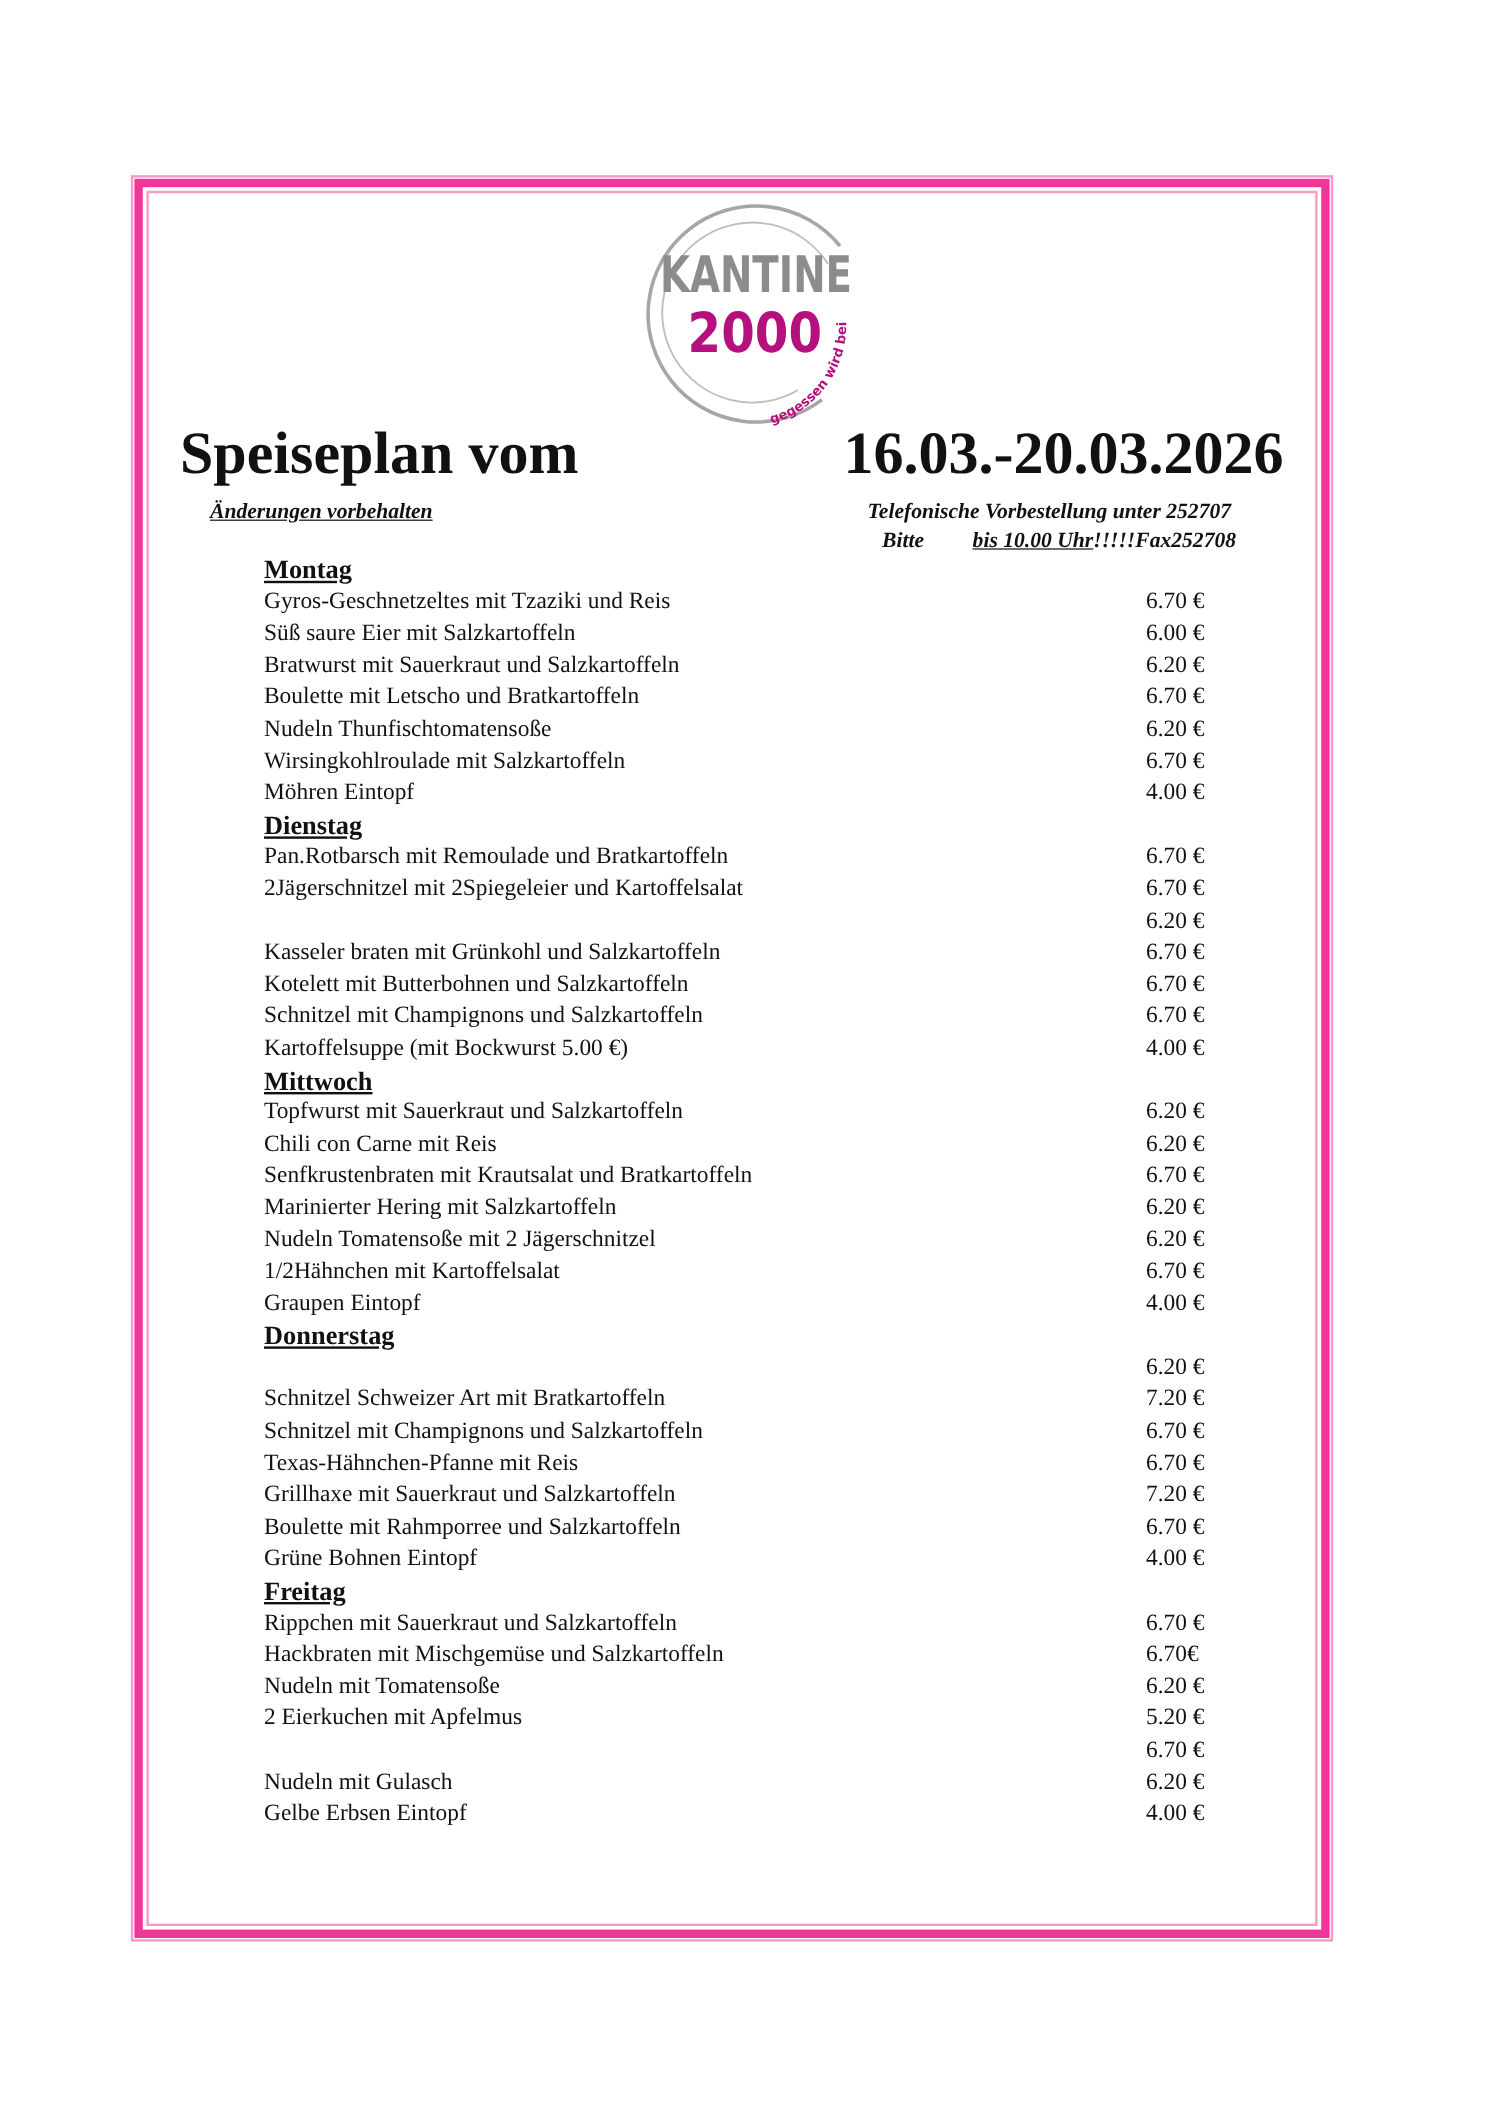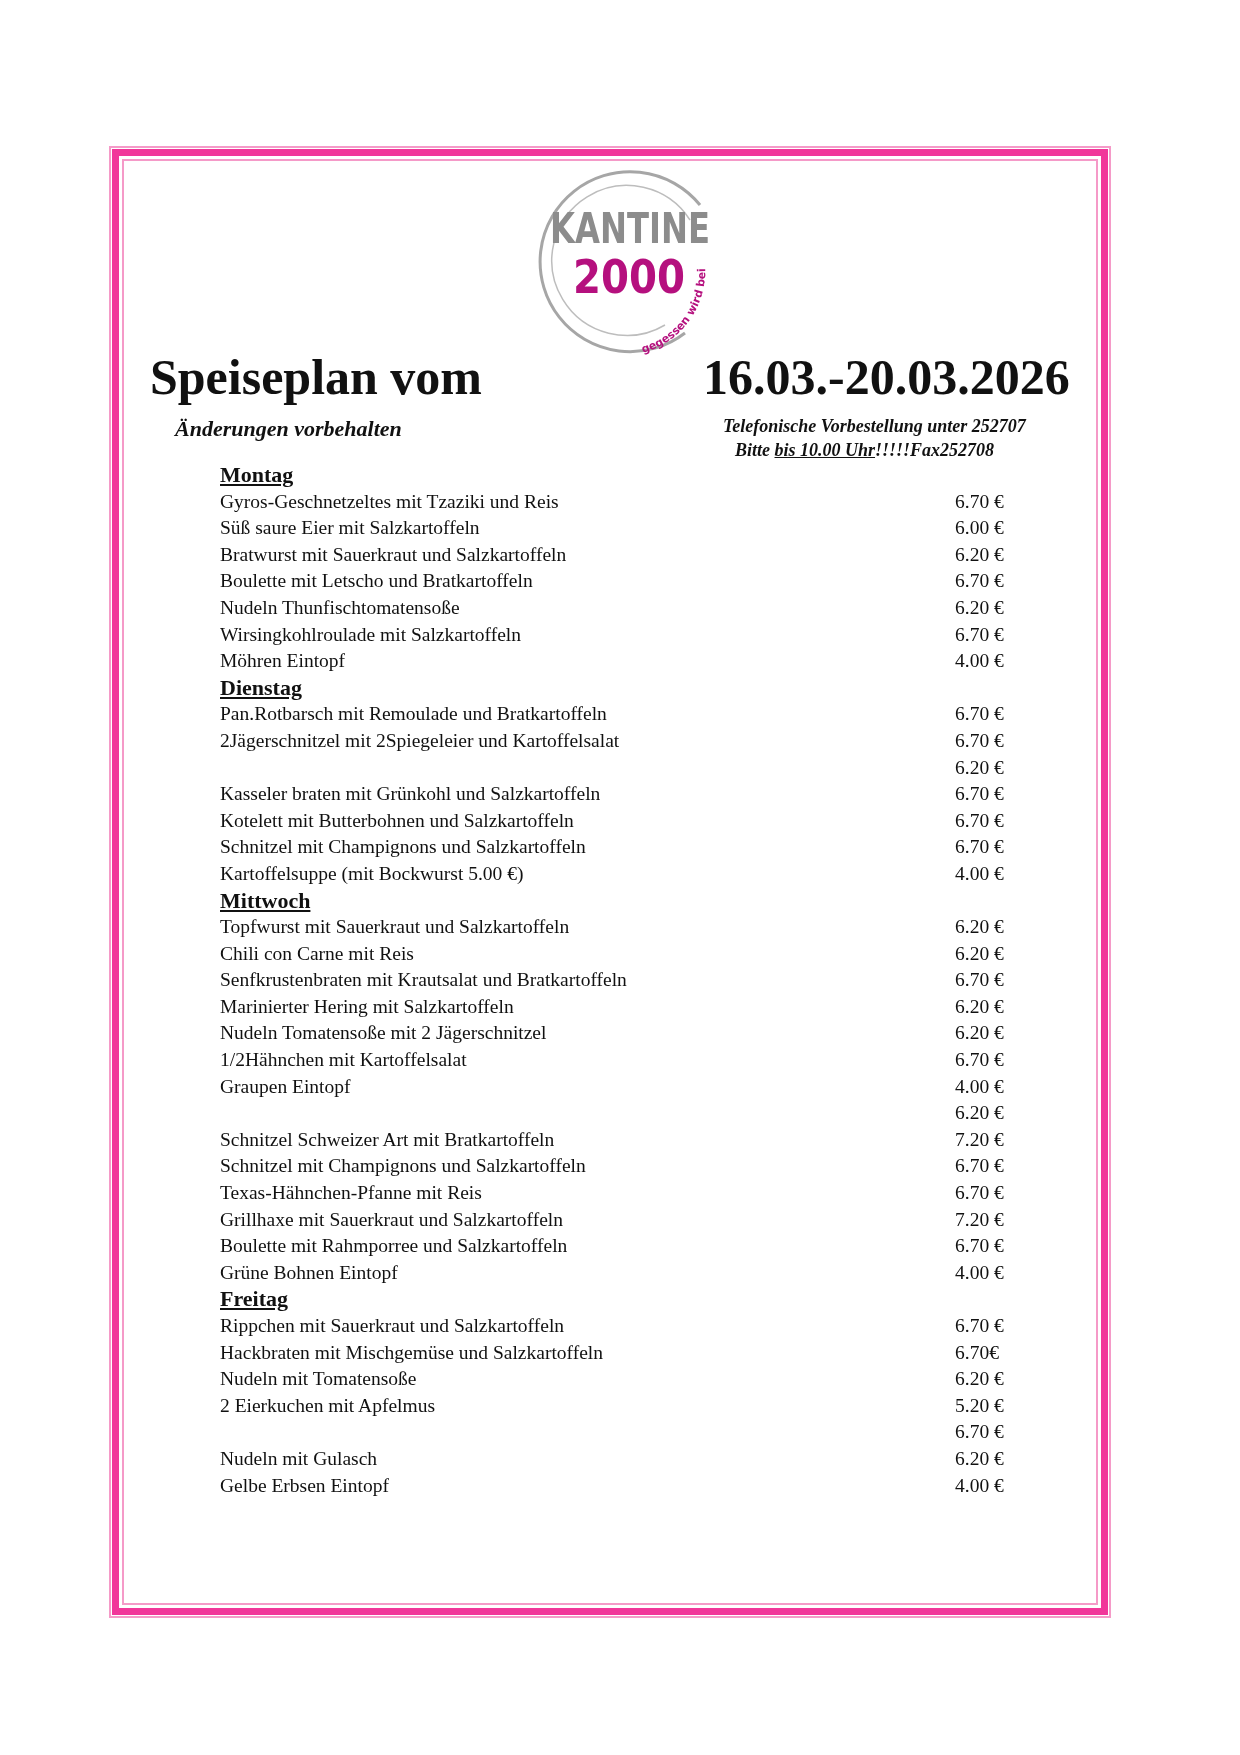--- a/index.html
+++ b/index.html
@@ -6,24 +6,24 @@
     body { width: 1240px; height: 1755px; position: relative; overflow: hidden; font-family: "Liberation Serif", serif; color: #111; }
     .frame-outer { position: absolute; left: 109px; top: 146px; width: 1002px; height: 1472px; border: 2px solid #f59ac8; box-sizing: border-box; }
     .frame-mid { position: absolute; left: 112px; top: 149px; width: 996px; height: 1466px; border: 7px solid #f1369a; box-sizing: border-box; }
     .frame-inner { position: absolute; left: 122px; top: 159px; width: 976px; height: 1446px; border: 2px solid #f59ac8; box-sizing: border-box; }
 
     .logo { position: absolute; left: 515px; top: 165px; width: 230px; height: 200px; }
     .logo svg { width: 100%; height: 100%; display: block; }
 
     .title-left { position: absolute; left: 150px; top: 352px; font-size: 50px; font-weight: bold; line-height: 1; white-space: nowrap; }
     .title-right { position: absolute; left: 703px; top: 352px; font-size: 50px; font-weight: bold; line-height: 1; white-space: nowrap; }
-    .sub-left { position: absolute; left: 175px; top: 416px; font-size: 22px; font-weight: bold; font-style: italic; white-space: nowrap; }
+    .sub-left { position: absolute; left: 175px; top: 416px; font-size: 18px; font-weight: bold; font-style: italic; white-space: nowrap; text-decoration: underline; }
     .sub-right1 { position: absolute; left: 723px; top: 416px; font-size: 18px; font-weight: bold; font-style: italic; white-space: nowrap; text-align: center; }
     .sub-right2 { position: absolute; left: 735px; top: 440px; font-size: 18px; font-weight: bold; font-style: italic; white-space: nowrap; }
-    .sub-right2 u { text-decoration: underline; }
+    .sub-right2 u { text-decoration: underline; margin-left: 36px; }
 
     .menu { position: absolute; left: 220px; top: 462px; width: 800px; }
     .day-heading { font-size: 22px; font-weight: bold; text-decoration: underline; line-height: 26.6px; height: 26.6px; }
     .dish { display: flex; justify-content: space-between; font-size: 19.5px; line-height: 26.6px; height: 26.6px; white-space: nowrap; }
     .dish .name { }
     .dish .price { position: absolute; left: 735px; }
     .dish { position: relative; }
   </style>
 </head>
 <body>
@@ -138,20 +138,21 @@
       <div class="dish">
         <span class="name">1/2Hähnchen mit Kartoffelsalat</span>
         <span class="price">6.70 €</span>
       </div>
       <div class="dish">
         <span class="name">Graupen Eintopf</span>
         <span class="price">4.00 €</span>
       </div>
     </div>
     <div>
+      <div class="day-heading">Donnerstag</div>
       <div class="dish">
         <span class="price">6.20 €</span>
       </div>
       <div class="dish">
         <span class="name">Schnitzel Schweizer Art mit Bratkartoffeln</span>
         <span class="price">7.20 €</span>
       </div>
       <div class="dish">
         <span class="name">Schnitzel mit Champignons und Salzkartoffeln</span>
         <span class="price">6.70 €</span>

